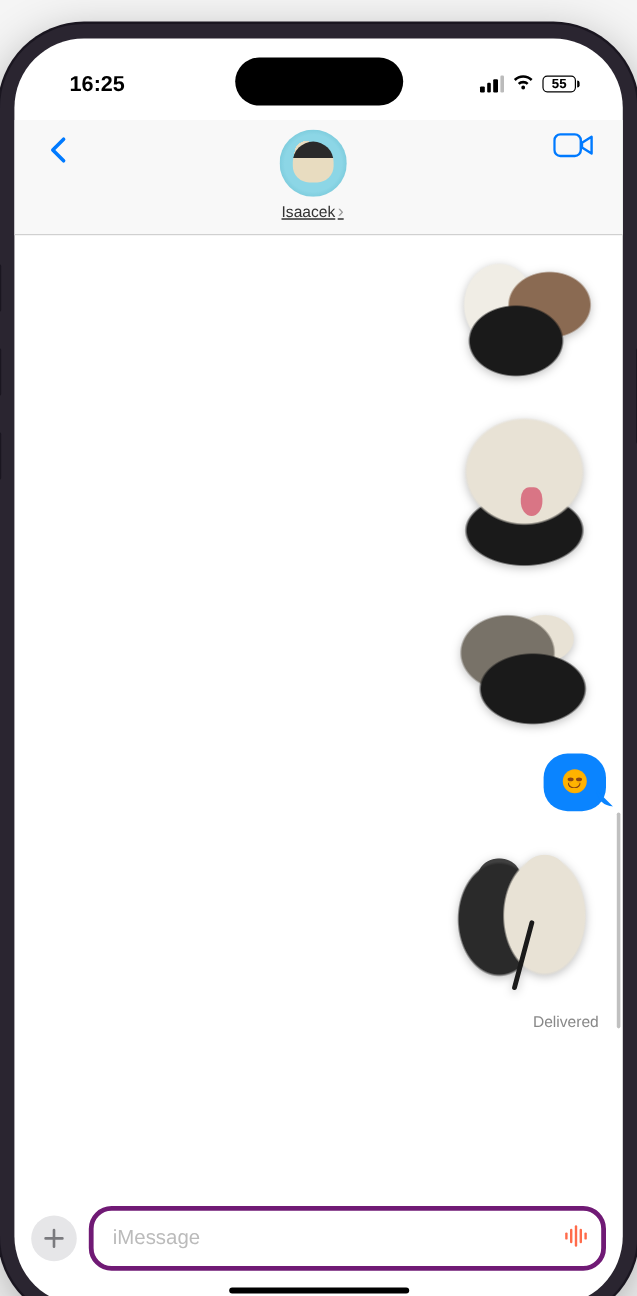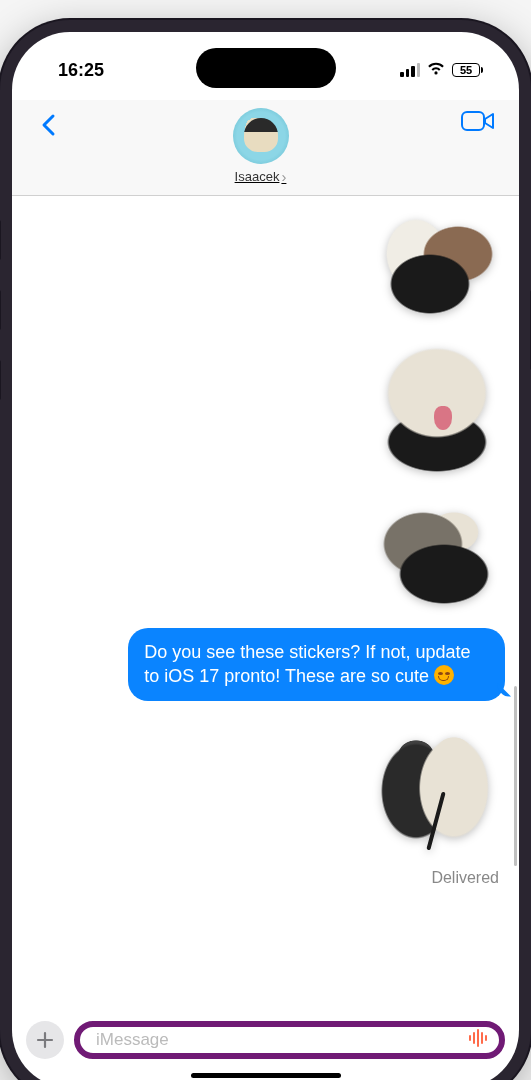--- a/index.html
+++ b/index.html
@@ -247,43 +247,43 @@
       position: relative;
     }
     .emoji::before {
       content:"";position:absolute;width:5px;height:3px;background:#8b4513;border-radius:50%;left:4px;top:7px;box-shadow:7px 0 #8b4513;
     }
     .emoji::after {
       content:"";position:absolute;width:9px;height:4px;border:1.5px solid #8b4513;border-top:none;border-radius:0 0 10px 10px;left:4px;top:11px;
     }
 
     .delivered {
-      font-size: 16px; color: #888; font-weight: 500;
+      font-size: 13px; color: #888; font-weight: 500;
       padding-right: 8px; margin-top: -6px;
     }
 
     .input-bar {
       display: flex;
       align-items: center;
       gap: 10px;
       padding: 8px 14px 14px;
     }
     .plus-btn {
       width: 38px; height: 38px;
       background: #e6e6e8;
       border-radius: 50%;
       display: flex; align-items: center; justify-content: center;
       color: #7a7a7e;
       font-size: 24px;
       font-weight: 300;
     }
     .input-field {
       flex: 1;
-      height: 38px;
-      border: 6px solid #701a75;
+      height: 54px;
+      border: 4px solid #701a75;
       border-radius: 19px;
       display: flex;
       align-items: center;
       justify-content: space-between;
       padding: 0 10px 0 16px;
       color: #bbb;
       font-size: 17px;
     }
     .audio-btn svg { width: 22px; height: 22px; }
 
@@ -340,21 +340,21 @@
             <path d="M24 11l8-5v14l-8-5z" stroke="#007aff" stroke-width="2" fill="none" stroke-linejoin="round"></path>
           </svg>
       </div>
     </div>
 
     <div class="messages">
       <div class="sticker s1" aria-label="two-dogs-playing-sticker"></div>
       <div class="sticker s2" aria-label="white-dog-tongue-out-sticker"></div>
       <div class="sticker s3" aria-label="dogs-wrestling-sticker"></div>
       <div class="bubble">
-        <span>Do you see these stickers? If not, update to iOS 17 pronto! These are so cute </span><span class="emoji"></span>
+        <span class="emoji"></span>
       </div>
       <div class="sticker s4" aria-label="two-dogs-standing-sticker"></div>
       <div class="delivered">Delivered</div>
       <div class="scrollbar-track"></div>
     </div>
 
     <div class="input-bar">
       <div class="plus-btn">
         <svg width="18" height="18" viewBox="0 0 18 18">
             <path d="M9 2v14M2 9h14" stroke="#7a7a7e" stroke-width="2.2" stroke-linecap="round"></path>

